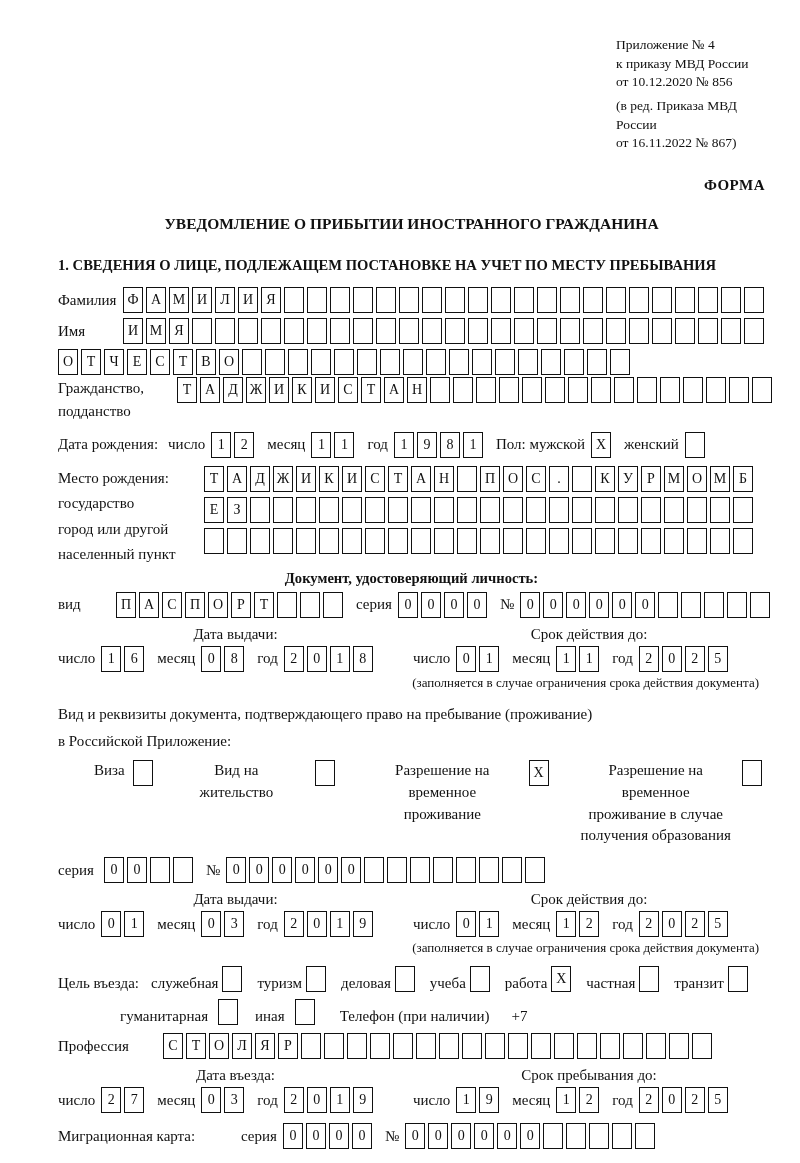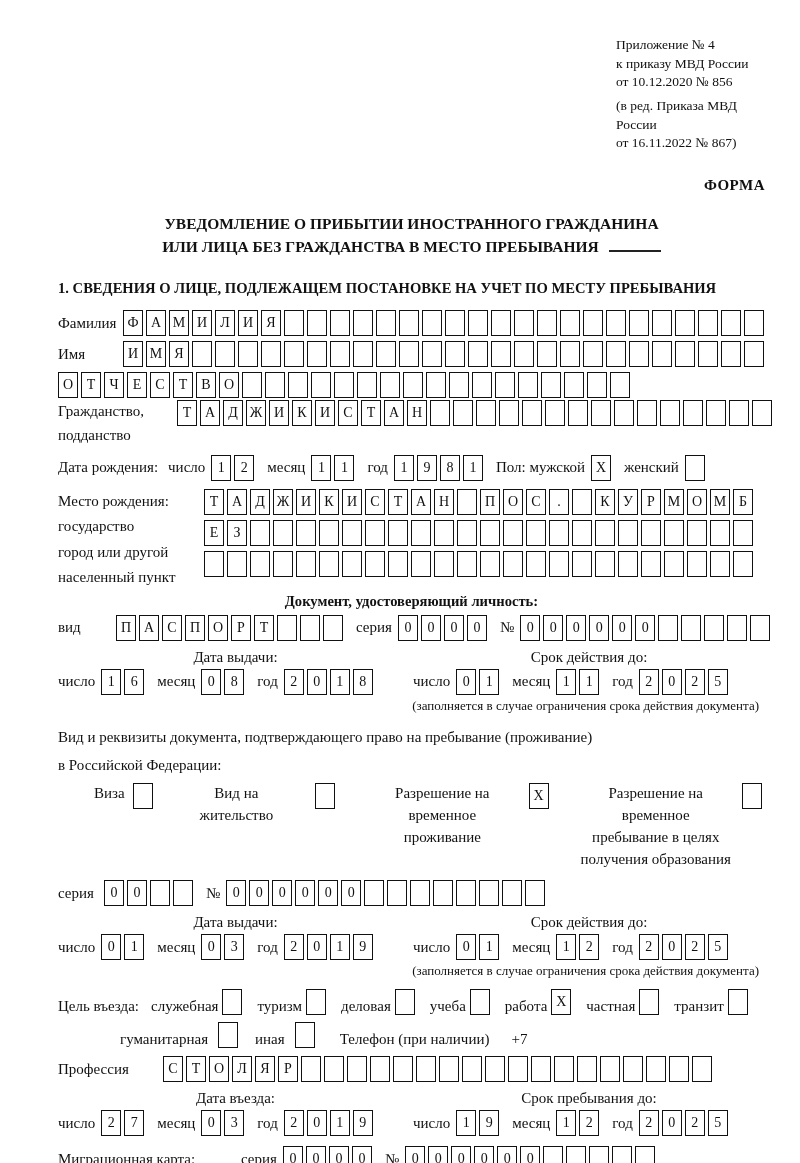--- a/index.html
+++ b/index.html
@@ -50,21 +50,20 @@
   <div>Приложение № 4</div>
   <div>к приказу МВД России</div>
   <div>от 10.12.2020 № 856</div>
   <div class="ed">(в ред. Приказа МВД России</div>
   <div>от 16.11.2022 № 867)</div>
 </div>
 <div class="formword">ФОРМА</div>
 
 <div class="title">
   <div>УВЕДОМЛЕНИЕ О ПРИБЫТИИ ИНОСТРАННОГО ГРАЖДАНИНА</div>
-  <div><span>ИЛИ ЛИЦА БЕЗ ГРАЖДАНСТВА В МЕСТО ПРЕБЫВАНИЯ</span><span class="blankline"></span></div>
 </div>
 
 <div class="sect">1. СВЕДЕНИЯ О ЛИЦЕ, ПОДЛЕЖАЩЕМ ПОСТАНОВКЕ НА УЧЕТ ПО МЕСТУ ПРЕБЫВАНИЯ</div>
 
 <div class="frow" style="margin-top:13px;">
   <span class="lbl" style="width:65px;">Фамилия</span>
   <span class="cells"><span class="cell">Ф</span><span class="cell">А</span><span class="cell">М</span><span class="cell">И</span><span class="cell">Л</span><span class="cell">И</span><span class="cell">Я</span><span class="cell"></span><span class="cell"></span><span class="cell"></span><span class="cell"></span><span class="cell"></span><span class="cell"></span><span class="cell"></span><span class="cell"></span><span class="cell"></span><span class="cell"></span><span class="cell"></span><span class="cell"></span><span class="cell"></span><span class="cell"></span><span class="cell"></span><span class="cell"></span><span class="cell"></span><span class="cell"></span><span class="cell"></span><span class="cell"></span><span class="cell"></span></span>
 </div>
 
 <div class="frow">
@@ -144,21 +143,21 @@
       <span class="cells"><span class="cell">1</span><span class="cell">1</span></span>
       <span class="w">год</span>
       <span class="cells"><span class="cell">2</span><span class="cell">0</span><span class="cell">2</span><span class="cell">5</span></span>
     </div>
   </div>
 </div>
 <div class="exnote">(заполняется в случае ограничения срока действия документа)</div>
 
 <div class="intro">
   <div>Вид и реквизиты документа, подтверждающего право на пребывание (проживание)</div>
-  <div>в Российской Федерации:</div>
+  <div>в Российской Приложение:</div>
 </div>
 
 <div class="optrow">
   <span class="opt">
     <span class="txt">Виза</span>
     <span class="cells"><span class="cell"></span></span>
   </span>
   <span class="opt" style="margin-left:10px;">
     <span class="txt">Вид на жительство</span>
     <span class="cells" style="margin-left:14px;"><span class="cell"></span></span>
@@ -166,21 +165,21 @@
   <span class="opt" style="margin-left:12px;">
     <span class="txt">
       <div>Разрешение на временное</div>
       <div>проживание</div>
     </span>
     <span class="cells"><span class="cell">X</span></span>
   </span>
   <span class="opt" style="margin-left:12px;margin-right:0;">
     <span class="txt">
       <div>Разрешение на временное</div>
-      <div>пребывание в целях</div>
+      <div>проживание в случае</div>
       <div>получения образования</div>
     </span>
     <span class="cells"><span class="cell"></span></span>
   </span>
 </div>
 
 <div class="frow mt10">
   <span class="lbl">серия</span>
   <span class="cells" style="margin-left:10px;"><span class="cell">0</span><span class="cell">0</span><span class="cell"></span><span class="cell"></span></span>
   <span class="w">№</span>

